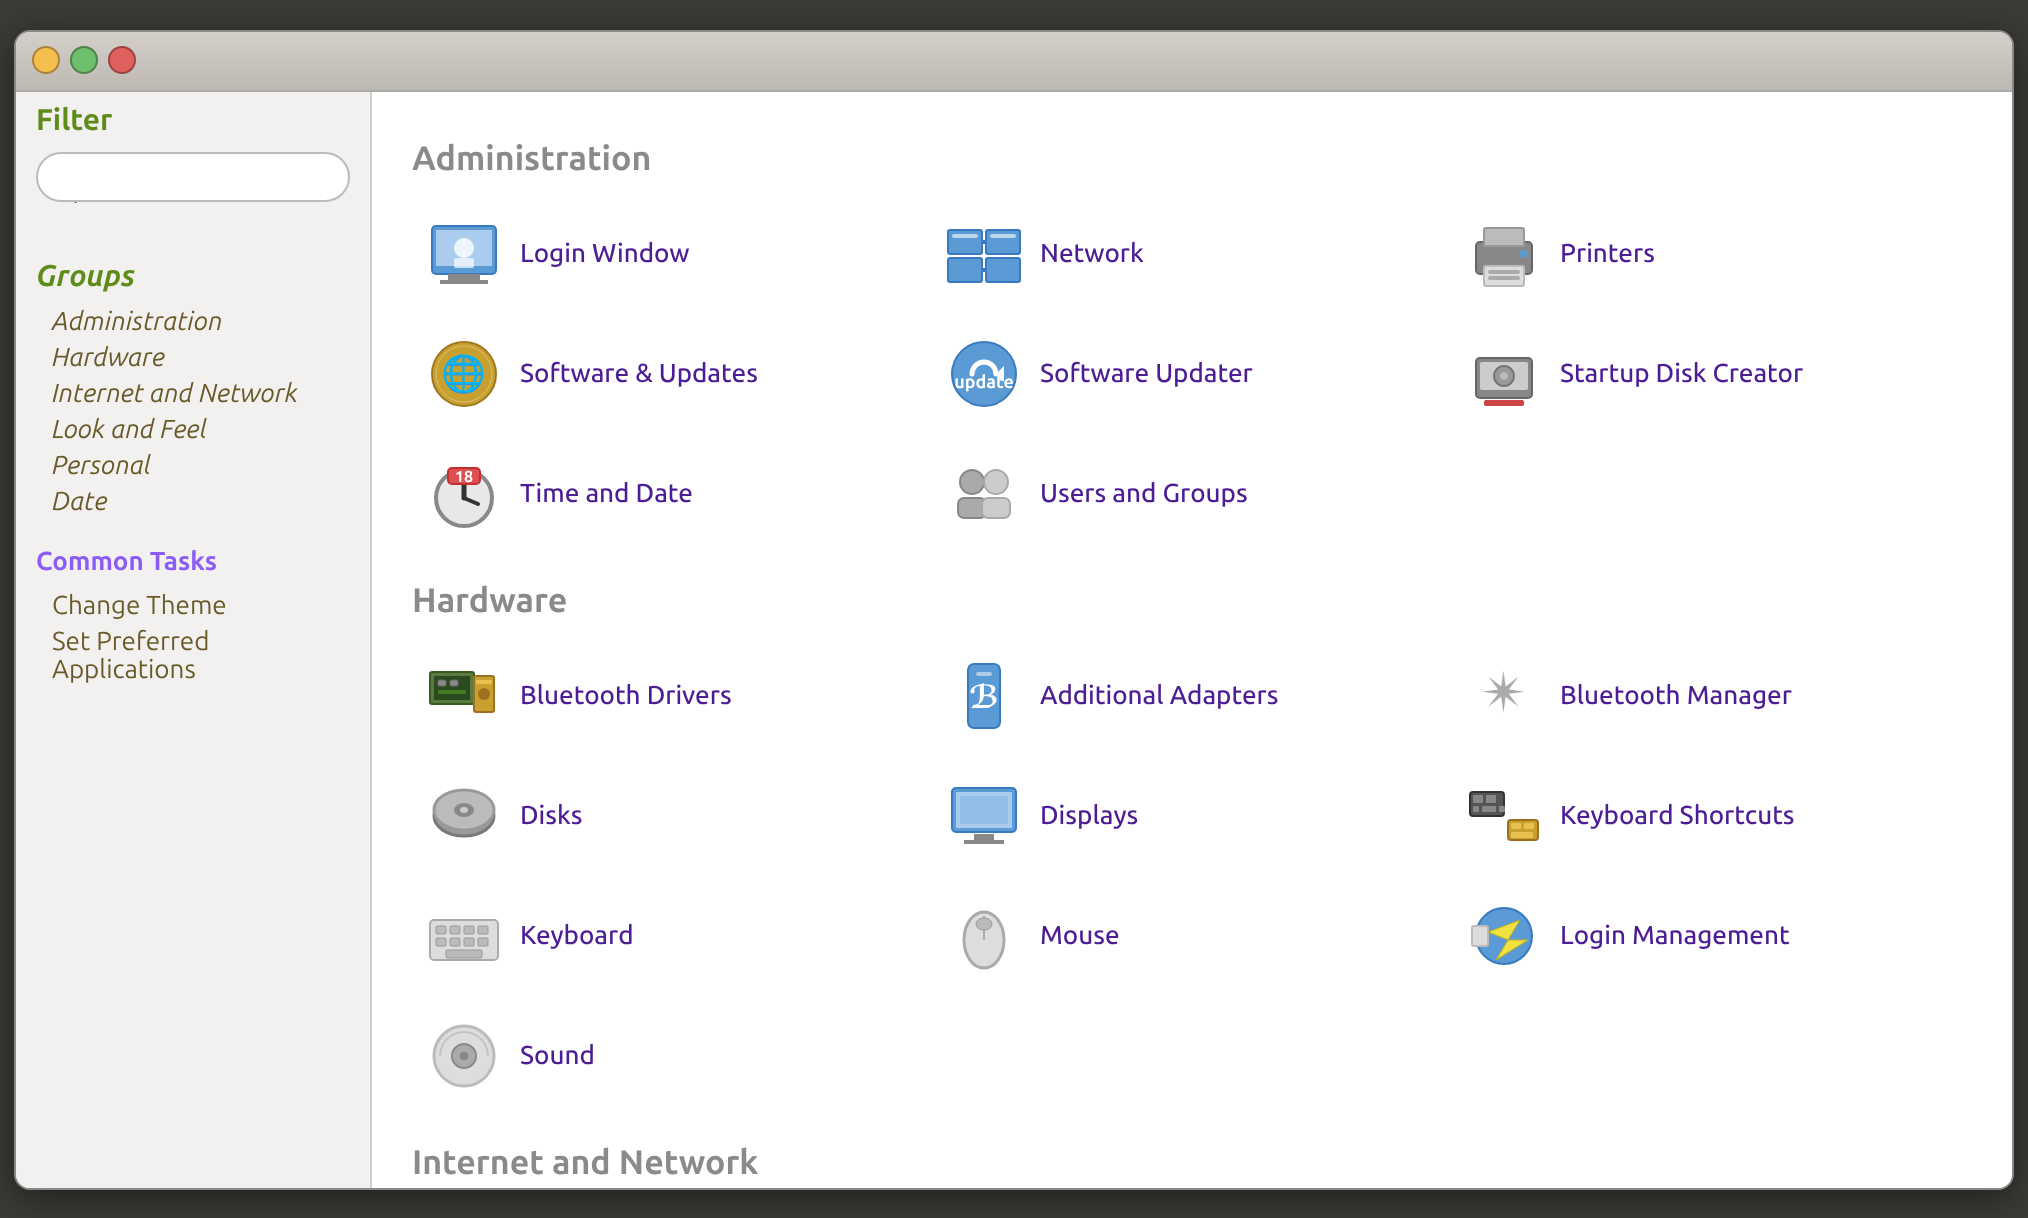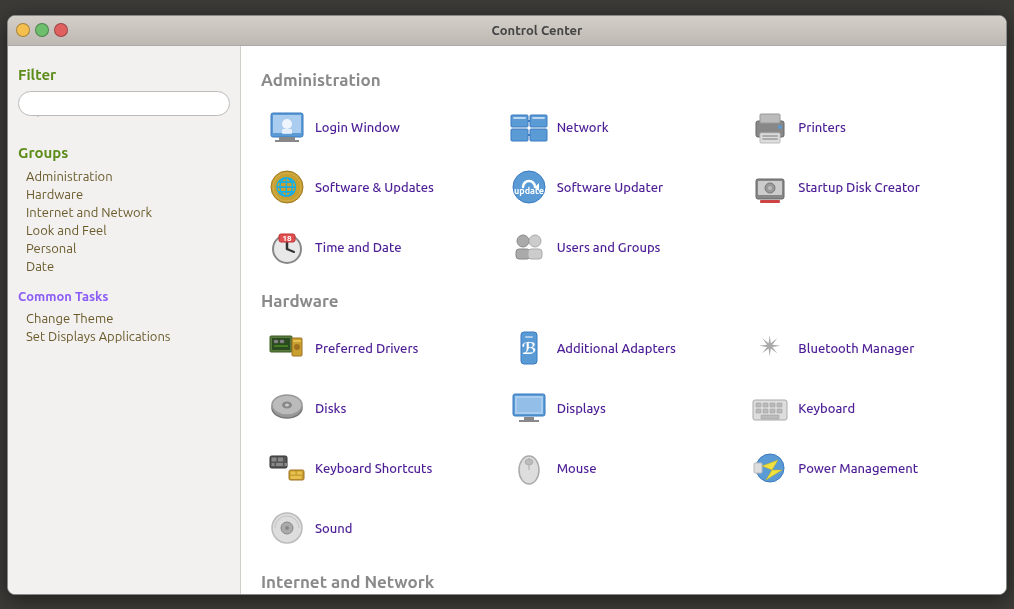--- a/index.html
+++ b/index.html
@@ -58,24 +58,24 @@
       font-size: 13px;
       color: #444;
       font-weight: bold;
     }
     .content {
       display: flex;
       flex: 1;
       overflow: hidden;
     }
     .sidebar {
-      width: 233px;
+      width: 178px;
       background: #f2f1f0;
       border-right: 1px solid #d0cec9;
-      padding: 20px 10px;
+      padding: 5px 10px;
       flex-shrink: 0;
       overflow-y: auto;
     }
     .sidebar-section-title {
       font-size: 15px;
       font-weight: bold;
       color: #5e8c1a;
       margin-bottom: 8px;
     }
     .search-box {
@@ -95,21 +95,21 @@
       margin-bottom: 14px;
     }
     .search-icon-inner {
       position: absolute;
       left: 7px;
       top: 50%;
       transform: translateY(-50%);
       color: #888;
       font-size: 12px;
     }
-    .groups-section { margin-bottom: 14px; }
+    .groups-section { margin-bottom: 14px; font-style: italic; }
     .groups-title {
       font-size: 15px;
       font-weight: bold;
       color: #5e8c1a;
       margin-bottom: 6px;
     }
     .group-item {
       font-size: 13px;
       color: #6a5a2a;
       padding: 2px 8px;
@@ -177,21 +177,20 @@
 <body>
 
 <div class="window">
 
   <div class="titlebar">
     <div class="titlebar-buttons">
       <div class="titlebar-btn btn-minimize"></div>
       <div class="titlebar-btn btn-maximize"></div>
       <div class="titlebar-btn btn-close"></div>
     </div>
-    <div class="titlebar-title">Control Center</div>
   </div>
 
   <div class="content">
 
     <div class="sidebar">
       <div class="sidebar-section-title">Filter</div>
       <div class="search-wrapper">
         <span class="search-icon-inner">🔍</span>
         <input class="search-box" type="text" placeholder="" style="">
       </div>
@@ -202,21 +201,21 @@
         <div class="group-item">Hardware</div>
         <div class="group-item">Internet and Network</div>
         <div class="group-item">Look and Feel</div>
         <div class="group-item">Personal</div>
         <div class="group-item">Date</div>
       </div>
 
       <div class="common-tasks-section">
         <div class="common-tasks-title">Common Tasks</div>
         <div class="task-item">Change Theme</div>
-        <div class="task-item">Set Displays Applications</div>
+        <div class="task-item">Set Preferred Applications</div>
       </div>
     </div>
 
     <div class="main-content">
 
       <div class="section-heading">Administration</div>
       <div class="items-grid">
 
         <div class="grid-item">
           <div class="svg-icon">
@@ -334,21 +333,21 @@
               <rect x="3" y="8" width="22" height="16" rx="1" fill="#5a7a40" stroke="#3a5a20" stroke-width="1"></rect>
               <rect x="5" y="10" width="18" height="12" fill="#2a4a20"></rect>
               <rect x="7" y="12" width="4" height="3" rx="0.5" fill="#888" stroke="#666" stroke-width="0.5"></rect>
               <rect x="13" y="12" width="4" height="3" rx="0.5" fill="#888" stroke="#666" stroke-width="0.5"></rect>
               <rect x="7" y="17" width="14" height="2" rx="0.5" fill="#4a8a20" opacity="0.8"></rect>
               <rect x="25" y="10" width="10" height="18" rx="1" fill="#c8a030" stroke="#a07020" stroke-width="1"></rect>
               <circle cx="30" cy="19" r="3" fill="#a07020"></circle>
               <rect x="26" y="12" width="8" height="2" rx="0.5" fill="#e8c050"></rect>
             </svg>
           </div>
-          <span class="item-label">Preferred Drivers</span>
+          <span class="item-label">Bluetooth Drivers</span>
         </div>
 
         <div class="grid-item">
           <div class="svg-icon">
             <svg viewBox="0 0 40 40" width="40" height="40">
               <rect x="12" y="4" width="16" height="32" rx="3" fill="#5a9bd5" stroke="#3a7ac0" stroke-width="1"></rect>
               <text x="20" y="26" text-anchor="middle" font-size="16" fill="white" font-weight="bold">ℬ</text>
               <rect x="16" y="8" width="8" height="2" rx="1" fill="#fff" opacity="0.5"></rect>
             </svg>
           </div>
@@ -380,20 +379,38 @@
           <div class="svg-icon">
             <svg viewBox="0 0 40 40" width="40" height="40">
               <rect x="4" y="6" width="32" height="22" rx="2" fill="#5a9bd5" stroke="#3a7ac0" stroke-width="1"></rect>
               <rect x="6" y="8" width="28" height="18" fill="#aaccee"></rect>
               <rect x="15" y="29" width="10" height="3" fill="#888"></rect>
               <rect x="10" y="32" width="20" height="2" fill="#888"></rect>
               <rect x="8" y="10" width="24" height="14" fill="#7ab0e0" opacity="0.5"></rect>
             </svg>
           </div>
           <span class="item-label">Displays</span>
+        </div>
+
+        <div class="grid-item">
+          <div class="svg-icon">
+            <svg viewBox="0 0 40 40" width="40" height="40">
+              <rect x="3" y="8" width="17" height="12" rx="1.5" fill="#555" stroke="#333" stroke-width="1"></rect>
+              <rect x="4.5" y="9.5" width="5" height="4" rx="0.5" fill="#888"></rect>
+              <rect x="11" y="9.5" width="5" height="4" rx="0.5" fill="#888"></rect>
+              <rect x="4.5" y="15" width="3" height="3" rx="0.5" fill="#888"></rect>
+              <rect x="9" y="15" width="7" height="3" rx="0.5" fill="#888"></rect>
+              <rect x="17.5" y="15" width="3" height="3" rx="0.5" fill="#888"></rect>
+              <rect x="22" y="22" width="15" height="10" rx="1.5" fill="#c8a030" stroke="#a07020" stroke-width="1"></rect>
+              <rect x="23.5" y="23.5" width="5" height="3" rx="0.5" fill="#e8c050"></rect>
+              <rect x="30" y="23.5" width="5" height="3" rx="0.5" fill="#e8c050"></rect>
+              <rect x="23.5" y="28" width="11" height="3" rx="0.5" fill="#e8c050"></rect>
+            </svg>
+          </div>
+          <span class="item-label">Keyboard Shortcuts</span>
         </div>
 
         <div class="grid-item">
           <div class="svg-icon">
             <svg viewBox="0 0 40 40" width="40" height="40">
               <rect x="3" y="12" width="34" height="20" rx="2" fill="#ddd" stroke="#aaa" stroke-width="1"></rect>
               <rect x="6" y="15" width="5" height="4" rx="0.5" fill="#bbb" stroke="#999" stroke-width="0.5"></rect>
               <rect x="13" y="15" width="5" height="4" rx="0.5" fill="#bbb" stroke="#999" stroke-width="0.5"></rect>
               <rect x="20" y="15" width="5" height="4" rx="0.5" fill="#bbb" stroke="#999" stroke-width="0.5"></rect>
               <rect x="27" y="15" width="5" height="4" rx="0.5" fill="#bbb" stroke="#999" stroke-width="0.5"></rect>
@@ -403,55 +420,37 @@
               <rect x="27" y="21" width="5" height="4" rx="0.5" fill="#bbb" stroke="#999" stroke-width="0.5"></rect>
               <rect x="11" y="27" width="18" height="4" rx="0.5" fill="#bbb" stroke="#999" stroke-width="0.5"></rect>
             </svg>
           </div>
           <span class="item-label">Keyboard</span>
         </div>
 
         <div class="grid-item">
           <div class="svg-icon">
             <svg viewBox="0 0 40 40" width="40" height="40">
-              <rect x="3" y="8" width="17" height="12" rx="1.5" fill="#555" stroke="#333" stroke-width="1"></rect>
-              <rect x="4.5" y="9.5" width="5" height="4" rx="0.5" fill="#888"></rect>
-              <rect x="11" y="9.5" width="5" height="4" rx="0.5" fill="#888"></rect>
-              <rect x="4.5" y="15" width="3" height="3" rx="0.5" fill="#888"></rect>
-              <rect x="9" y="15" width="7" height="3" rx="0.5" fill="#888"></rect>
-              <rect x="17.5" y="15" width="3" height="3" rx="0.5" fill="#888"></rect>
-              <rect x="22" y="22" width="15" height="10" rx="1.5" fill="#c8a030" stroke="#a07020" stroke-width="1"></rect>
-              <rect x="23.5" y="23.5" width="5" height="3" rx="0.5" fill="#e8c050"></rect>
-              <rect x="30" y="23.5" width="5" height="3" rx="0.5" fill="#e8c050"></rect>
-              <rect x="23.5" y="28" width="11" height="3" rx="0.5" fill="#e8c050"></rect>
-            </svg>
-          </div>
-          <span class="item-label">Keyboard Shortcuts</span>
-        </div>
-
-        <div class="grid-item">
-          <div class="svg-icon">
-            <svg viewBox="0 0 40 40" width="40" height="40">
               <ellipse cx="20" cy="22" rx="10" ry="14" fill="#ddd" stroke="#aaa" stroke-width="1.5"></ellipse>
               <line x1="20" y1="10" x2="20" y2="22" stroke="#aaa" stroke-width="1"></line>
               <ellipse cx="20" cy="14" rx="4" ry="3" fill="#bbb" stroke="#999" stroke-width="0.5"></ellipse>
             </svg>
           </div>
           <span class="item-label">Mouse</span>
         </div>
 
         <div class="grid-item">
           <div class="svg-icon">
             <svg viewBox="0 0 40 40" width="40" height="40">
               <circle cx="20" cy="20" r="14" fill="#5a9bd5" stroke="#3a7ac0" stroke-width="1"></circle>
               <rect x="4" y="15" width="8" height="10" rx="1" fill="#ddd" stroke="#bbb" stroke-width="1"></rect>
               <path d="M12 18 L28 12 L22 22 L32 22 L16 32 L22 22 Z" fill="#f0e040" stroke="#c0b020" stroke-width="0.5"></path>
             </svg>
           </div>
-          <span class="item-label">Power Management</span>
+          <span class="item-label">Login Management</span>
         </div>
 
         <div class="grid-item">
           <div class="svg-icon">
             <svg viewBox="0 0 40 40" width="40" height="40">
               <circle cx="20" cy="20" r="15" fill="#ddd" stroke="#bbb" stroke-width="1.5"></circle>
               <circle cx="20" cy="20" r="6" fill="#aaa" stroke="#888" stroke-width="1"></circle>
               <circle cx="20" cy="20" r="2" fill="#888"></circle>
               <path d="M8 20 A12 12 0 0 1 32 20" fill="none" stroke="#aaa" stroke-width="1" opacity="0.5"></path>
             </svg>

